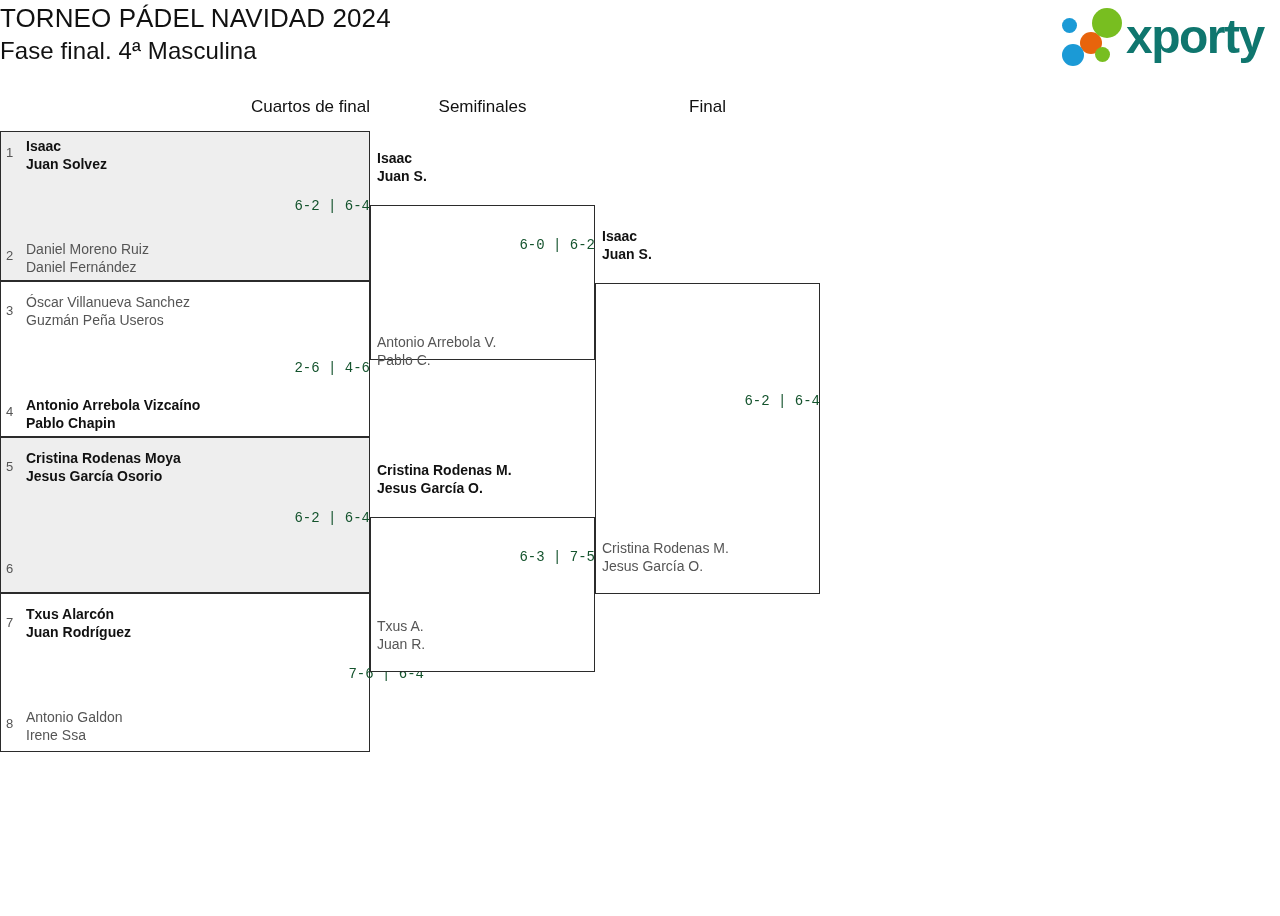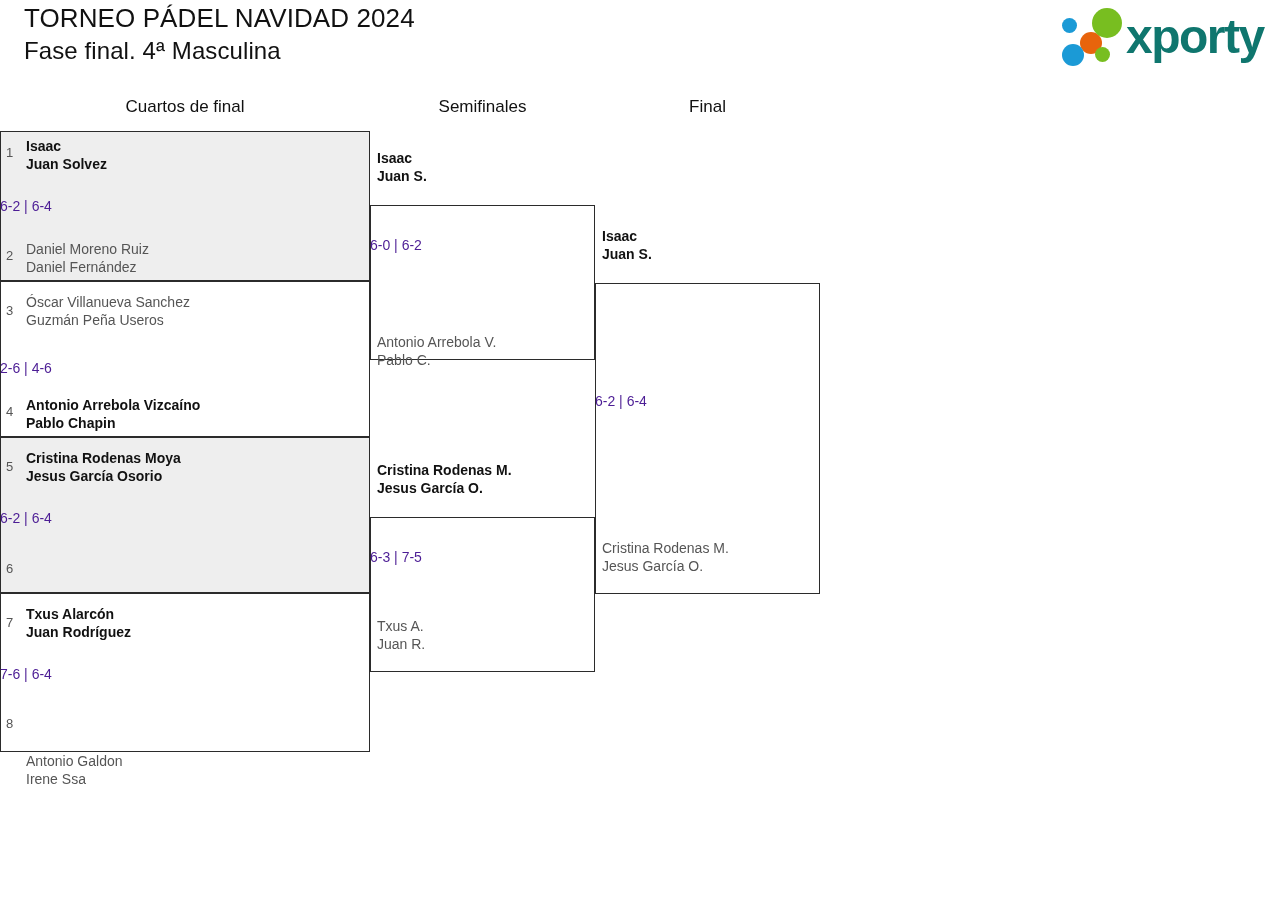--- a/index.html
+++ b/index.html
@@ -17,21 +17,21 @@
   }
 
   
   #header {
     position: absolute;
     left: 0; top: 0;
     width: 1280px; height: 88px;
   }
   #title-block {
     position: absolute;
-    left: 0; top: 2px; margin-left: 24px;
+    left: 0; top: 2px;
   }
   .title-line1 {
     font-size: 26px;
     font-weight: 400;
     line-height: 33px;
     letter-spacing: 0.1px;
     color: #111111;
     white-space: nowrap;
   }
   .title-line2 {
@@ -73,21 +73,21 @@
   
   .round-header {
     position: absolute;
     font-size: 17px;
     font-weight: 400;
     color: #111111;
     text-align: center;
     white-space: nowrap;
     line-height: 22px;
   }
-  #round-header-0 { left: 0px;   top: 96px; width: 370px; }
+  #round-header-0 { left: 0px;   top: 96px; width: 370px; text-align: right; }
   #round-header-1 { left: 370px; top: 96px; width: 225px; }
   #round-header-2 { left: 595px; top: 96px; width: 225px; }
 
   
   #bracket {
     position: absolute;
     left: 0; top: 0;
     width: 1280px; height: 916px;
   }
 
@@ -114,24 +114,25 @@
     line-height: 18px;
     white-space: nowrap;
   }
   .team .ln { display: block; }
   .team.winner { color: #111111; font-weight: 700; }
   .team.loser  { color: #555555; font-weight: 400; }
 
   .score {
     position: absolute;
     font-size: 14px;
-    color: #4c1d95;
-    text-align: left;
+    color: #14532d;
+    text-align: right;
     line-height: 18px;
     white-space: nowrap;
+    font-family: Liberation Mono, monospace;
   }
 </style>
 </head>
 <body>
 
 <div id="header">
   <div id="title-block">
     <div class="title-line1">TORNEO PÁDEL NAVIDAD 2024</div>
     <div class="title-line2">Fase final. 4ª Masculina</div>
   </div>
@@ -194,21 +195,21 @@
   </div>
 
   <div class="match-box plain" style="left:0px; top:593px; width:370px; height:159px;"></div>
   <div class="seed" style="left:6px; top:615px;">7</div>
   <div class="team winner" style="left:26px; top:605px;">
     <span class="ln">Txus Alarcón</span>
     <span class="ln">Juan Rodríguez</span>
   </div>
   <div class="score" style="left:0px; top:665px; width:424px;">7-6 | 6-4</div>
   <div class="seed" style="left:6px; top:716px;">8</div>
-  <div class="team loser" style="left:26px; top:708px;margin-top:44px;">
+  <div class="team loser" style="left:26px; top:708px;">
     <span class="ln">Antonio Galdon</span>
     <span class="ln">Irene Ssa</span>
   </div>
 
   <div class="match-box plain" style="left:370px; top:205px; width:225px; height:155px;"></div>
   <div class="team winner" style="left:377px; top:149px;">
     <span class="ln">Isaac</span>
     <span class="ln">Juan S.</span>
   </div>
   <div class="score" style="left:370px; top:236px; width:225px;">6-0 | 6-2</div>

